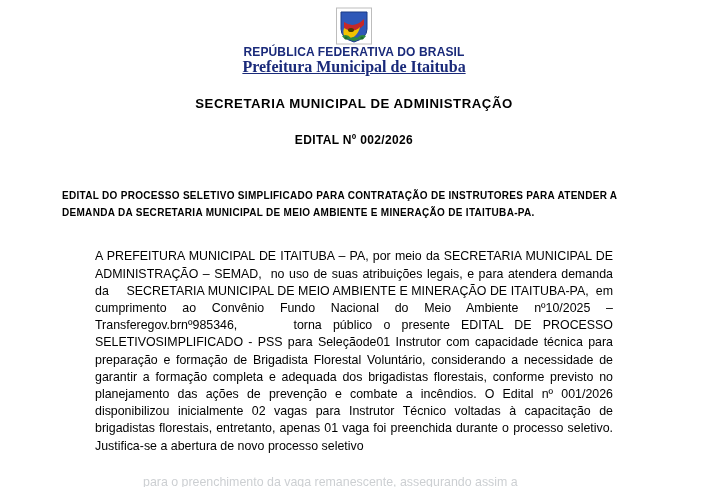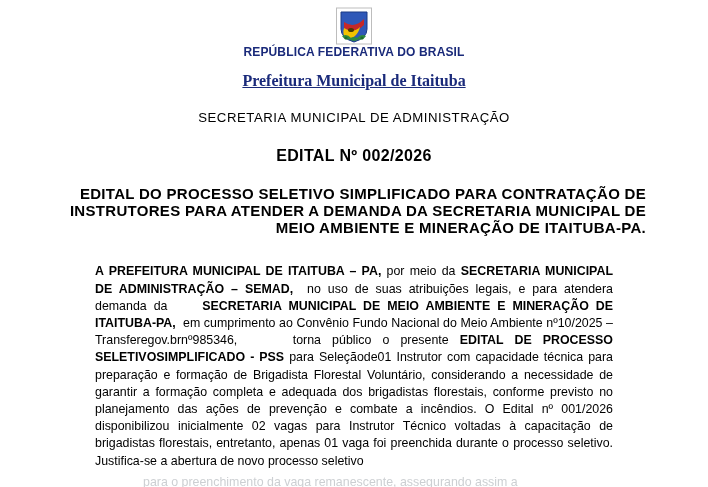--- a/index.html
+++ b/index.html
@@ -41,66 +41,66 @@
     margin-top: 2px;
     font-family: "Liberation Sans", sans-serif;
     font-weight: bold;
     font-size: 12px;
     line-height: 8.4px;
     letter-spacing: 0.15px;
     color: #1a2a7a;
   }
 
   .city-line {
-    margin-top: 16px;
+    margin-top: 2px;
     font-family: "Liberation Serif", serif;
     font-weight: bold;
     font-size: 16px;
     line-height: 18px;
     color: #1a2a7a;
     text-decoration: underline;
     text-underline-offset: 1px;
   }
 
   
   .dept-heading {
     margin-top: 20px;
     text-align: center;
-    font-weight: normal;
+    font-weight: bold;
     font-size: 13.2px;
     letter-spacing: 0.55px;
   }
 
   .edital-number {
     margin-top: 22px;
     text-align: center;
     font-weight: bold;
-    font-size: 16px;
+    font-size: 12px;
     letter-spacing: 0.35px;
   }
 
   .doc-title {
-    margin: 20px 62px 0 62px;
-    text-align: right;
+    margin: 40px 62px 0 62px;
+    text-align: left;
     font-weight: bold;
-    font-size: 15px;
+    font-size: 10px;
     line-height: 17px;
     letter-spacing: 0.3px;
   }
 
   
   .body-block {
     margin: 27px 95px 0 95px;
     font-size: 12.4px;
     line-height: 17.2px;
     text-align: justify;
     text-justify: inter-word;
   }
 
-  .body-block .b { font-weight: bold; }
+  .body-block .b { font-weight: normal; }
 
   .last-line-fade {
     position: absolute;
     left: 95px;
     right: 93px;
     top: 474px;
     height: 13px;
     overflow: hidden;
     margin-left: 48px;
   }

